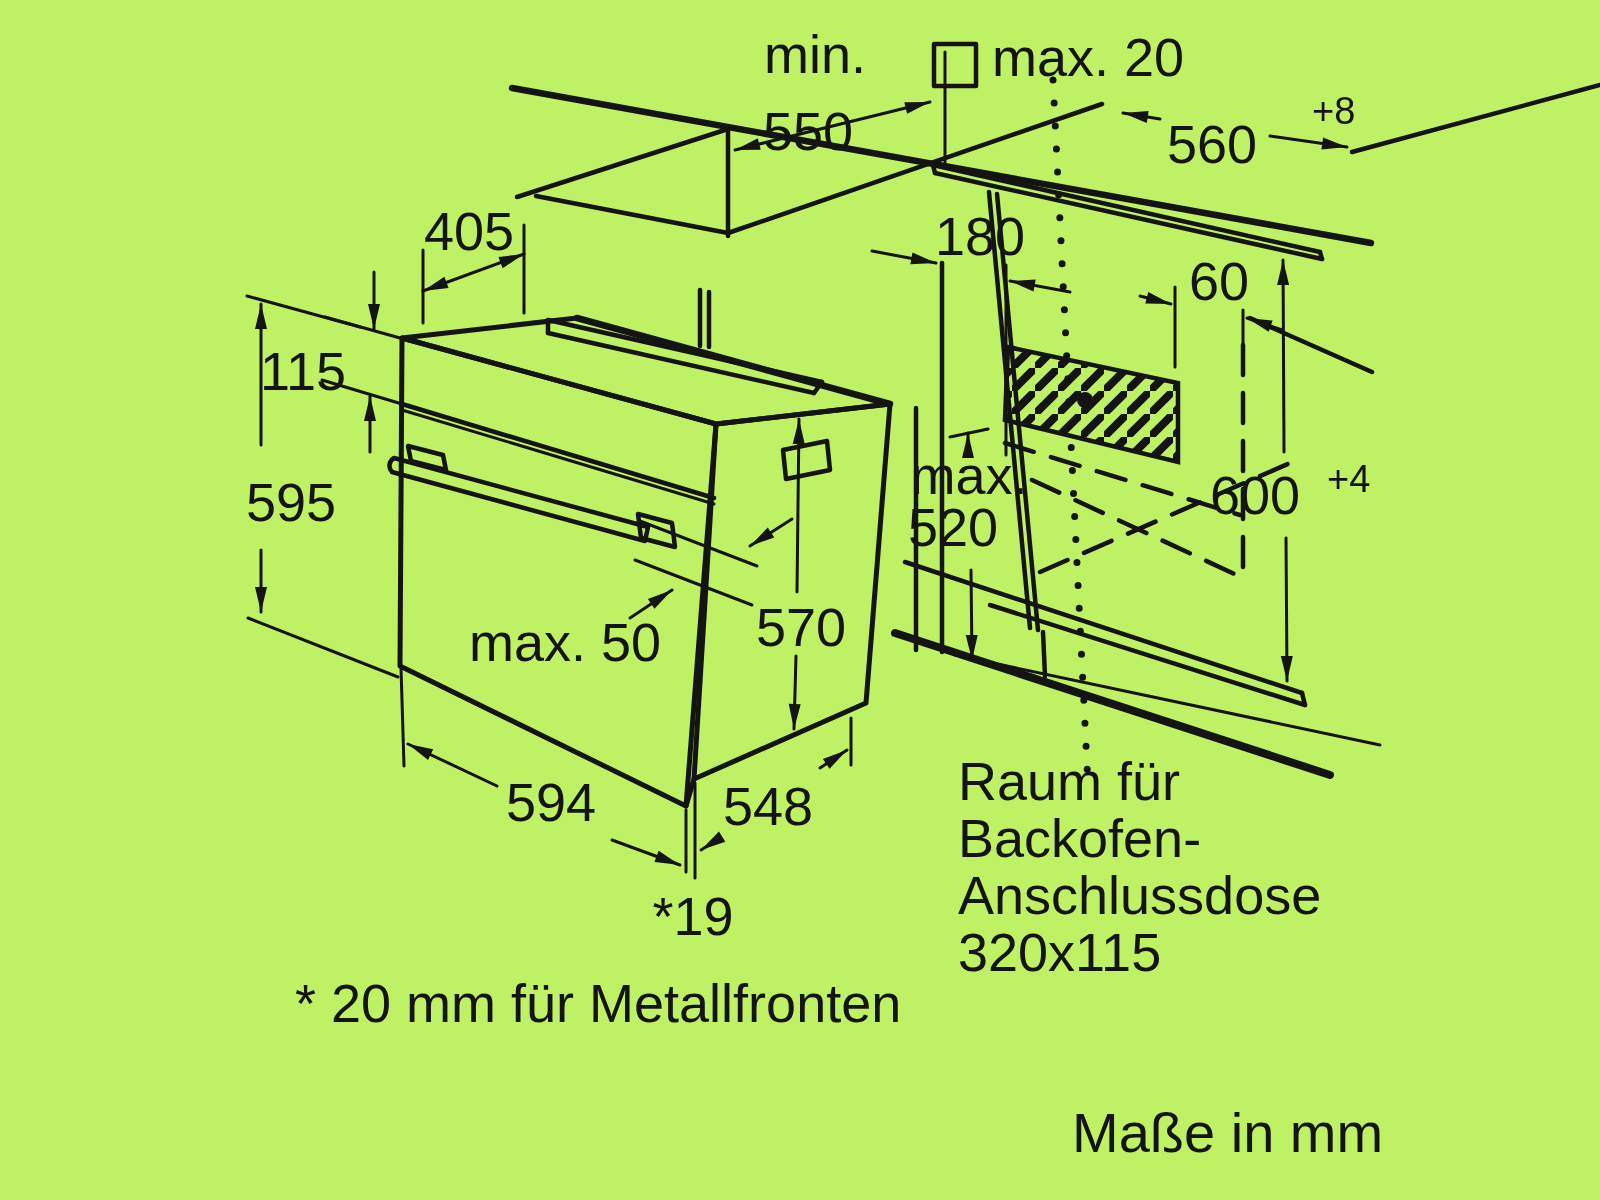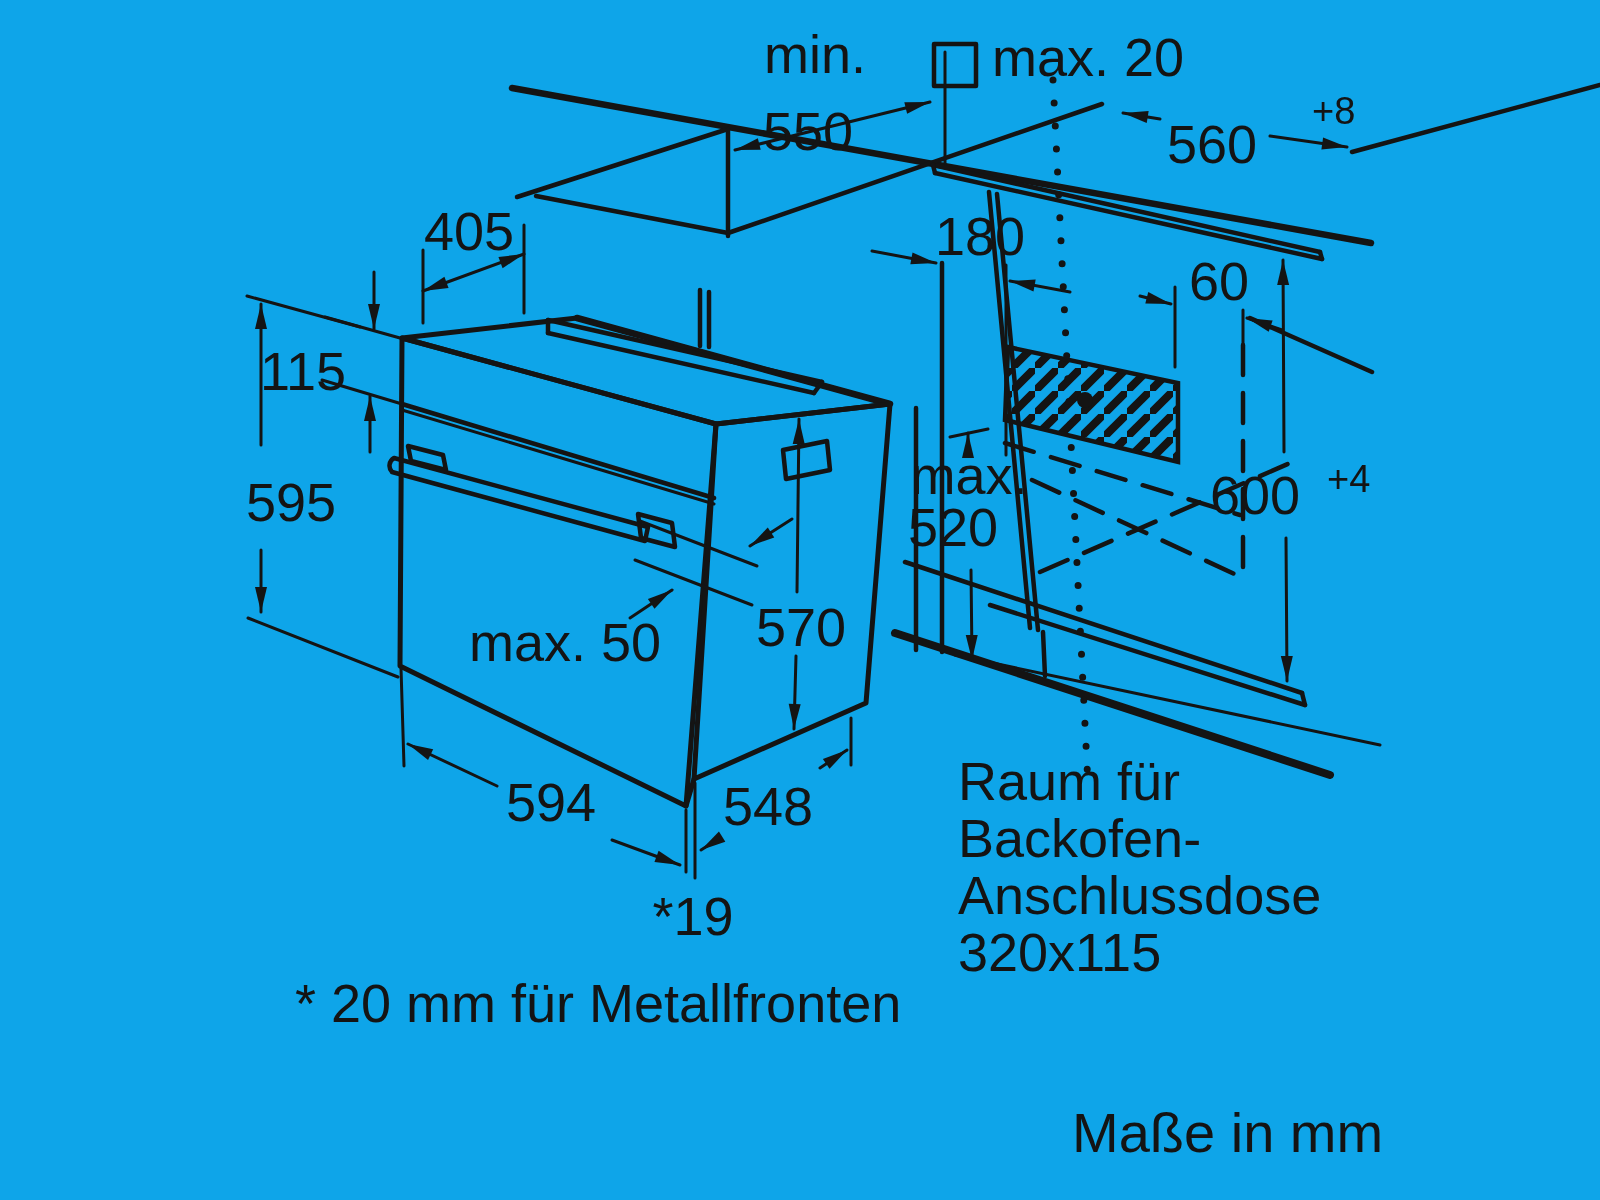--- a/index.html
+++ b/index.html
@@ -1,16 +1,16 @@
 <!DOCTYPE html>
 <html><head>
 <meta charset="utf-8">
 <style>
   html,body{margin:0;padding:0;background:#fff;}
-  .stage{width:1600px;height:1200px;position:relative;background:#0ea5e9;overflow:hidden;}
+  .stage{width:1600px;height:1200px;position:relative;background:#bef264;overflow:hidden;}
   svg{display:block;}
   text{font-family:"Liberation Sans","DejaVu Sans",sans-serif;fill:#141414;}
   .dim{font-size:54px;}
   .sup{font-size:38px;}
   .note{font-size:54px;}
   .units{font-size:56px;}
   .ln{stroke:#141414;fill:none;stroke-linecap:round;stroke-linejoin:round;}
   .w3{stroke-width:3px;} .w4{stroke-width:4.5px;} .w5{stroke-width:5px;}
   .w6{stroke-width:6.5px;} .w7{stroke-width:8px;}
   .dash{stroke-dasharray:30 18;}

